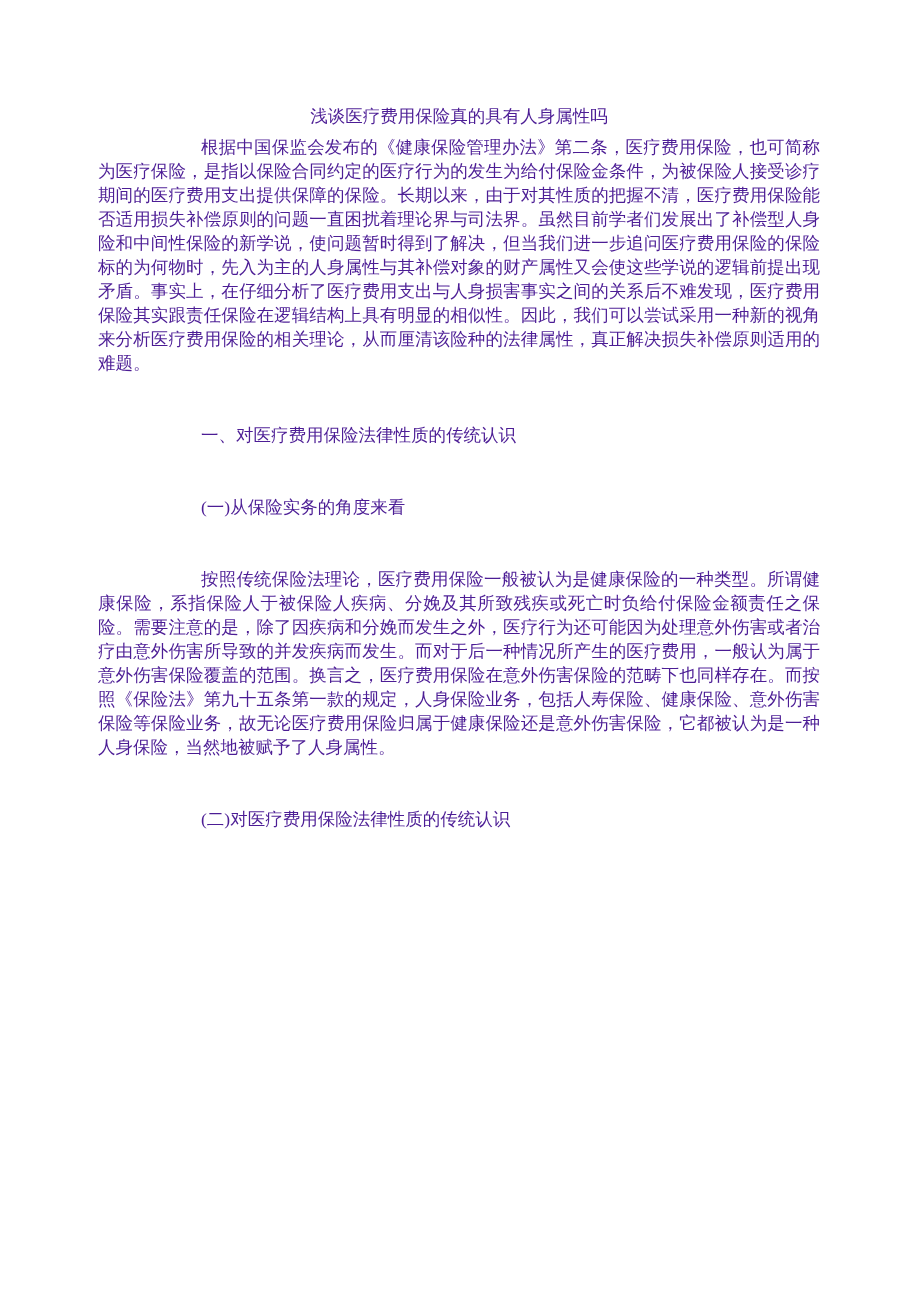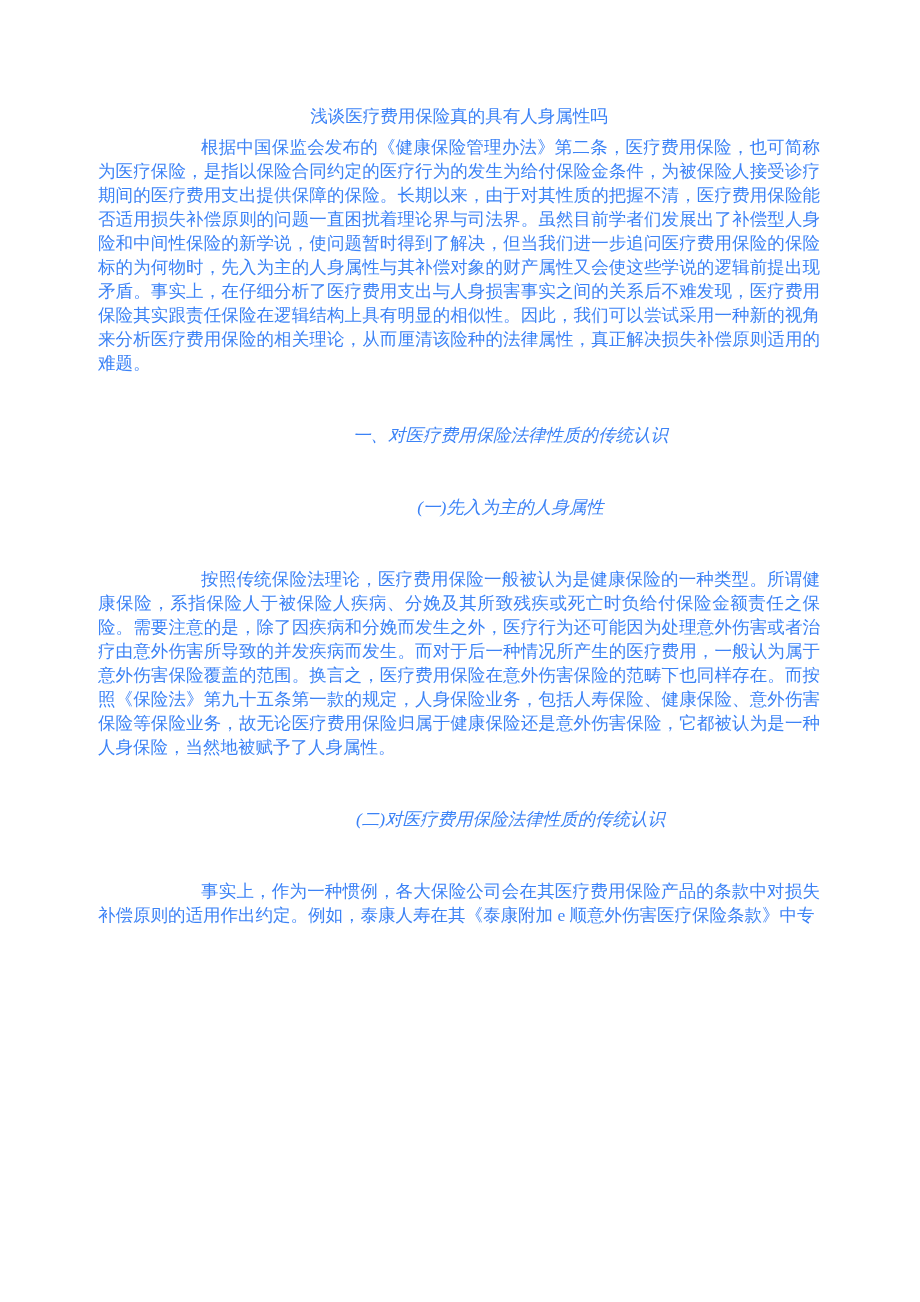--- a/index.html
+++ b/index.html
@@ -6,21 +6,21 @@
     margin: 0;
     padding: 0;
     background: #ffffff;
   }
   .page {
     position: relative;
     width: 920px;
     height: 1302px;
     margin: 0;
     background: #ffffff;
-    color: #3b82f6;
+    color: #4c1d95;
     font-family: "Liberation Serif", "DejaVu Serif", serif;
     font-size: 17.5px;
     line-height: 24px;
     box-sizing: border-box;
     padding: 104px 100px 0 98px;
     overflow: hidden;
   }
   .doc-title {
     text-align: center;
     text-indent: 0;
@@ -34,39 +34,37 @@
     text-indent: 0;
   }
   .block {
     margin: 0 0 48px 0;
     text-indent: 103px;
     text-align: justify;
     text-justify: inter-ideograph;
     word-break: break-all;
   }
   .block.heading {
-    text-align: center;
-    font-style: italic;
+    text-align: left;
   }
   .block:last-child {
     margin-bottom: 0;
   }
 </style>
 </head>
 <body>
 
 <div class="page">
   <div class="doc-title">浅谈医疗费用保险真的具有人身属性吗</div>
 
 
   <div class="block paragraph">根据中国保监会发布的《健康保险管理办法》第二条，医疗费用保险，也可简称为医疗保险，是指以保险合同约定的医疗行为的发生为给付保险金条件，为被保险人接受诊疗期间的医疗费用支出提供保障的保险。长期以来，由于对其性质的把握不清，医疗费用保险能否适用损失补偿原则的问题一直困扰着理论界与司法界。虽然目前学者们发展出了补偿型人身险和中间性保险的新学说，使问题暂时得到了解决，但当我们进一步追问医疗费用保险的保险标的为何物时，先入为主的人身属性与其补偿对象的财产属性又会使这些学说的逻辑前提出现矛盾。事实上，在仔细分析了医疗费用支出与人身损害事实之间的关系后不难发现，医疗费用保险其实跟责任保险在逻辑结构上具有明显的相似性。因此，我们可以尝试采用一种新的视角来分析医疗费用保险的相关理论，从而厘清该险种的法律属性，真正解决损失补偿原则适用的难题。</div>
 
   <div class="block heading">一、对医疗费用保险法律性质的传统认识</div>
 
-  <div class="block heading">(一)先入为主的人身属性</div>
+  <div class="block heading">(一)从保险实务的角度来看</div>
 
   <div class="block paragraph">按照传统保险法理论，医疗费用保险一般被认为是健康保险的一种类型。所谓健康保险，系指保险人于被保险人疾病、分娩及其所致残疾或死亡时负给付保险金额责任之保险。需要注意的是，除了因疾病和分娩而发生之外，医疗行为还可能因为处理意外伤害或者治疗由意外伤害所导致的并发疾病而发生。而对于后一种情况所产生的医疗费用，一般认为属于意外伤害保险覆盖的范围。换言之，医疗费用保险在意外伤害保险的范畴下也同样存在。而按照《保险法》第九十五条第一款的规定，人身保险业务，包括人寿保险、健康保险、意外伤害保险等保险业务，故无论医疗费用保险归属于健康保险还是意外伤害保险，它都被认为是一种人身保险，当然地被赋予了人身属性。</div>
 
   <div class="block heading">(二)对医疗费用保险法律性质的传统认识</div>
 
 
-  <div class="block paragraph">事实上，作为一种惯例，各大保险公司会在其医疗费用保险产品的条款中对损失补偿原则的适用作出约定。例如，泰康人寿在其《泰康附加 e 顺意外伤害医疗保险条款》中专</div>
 </div>
 
 </body></html>

